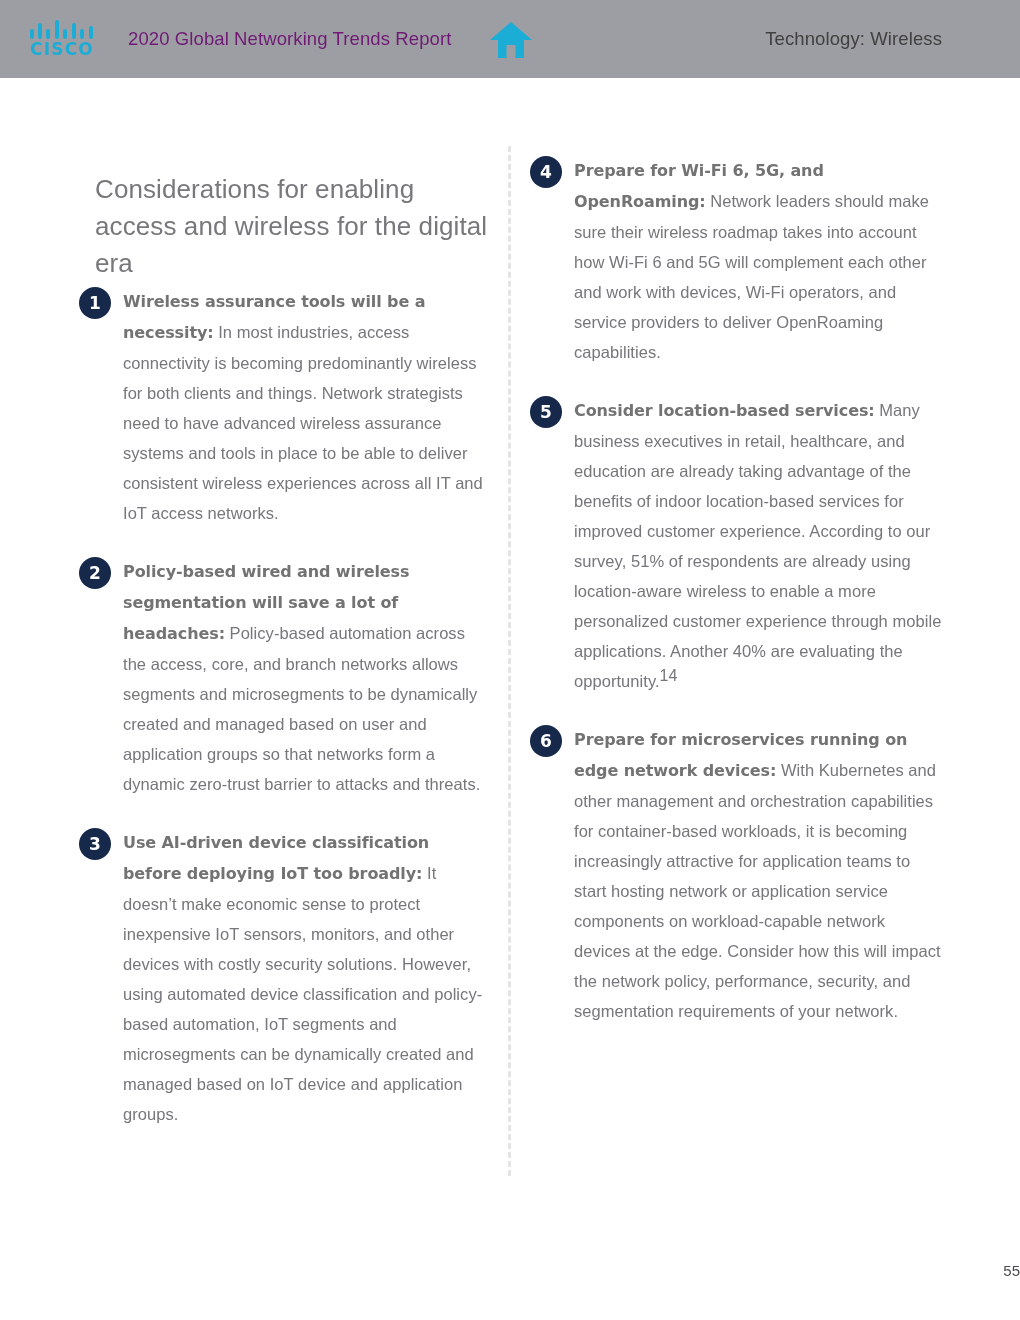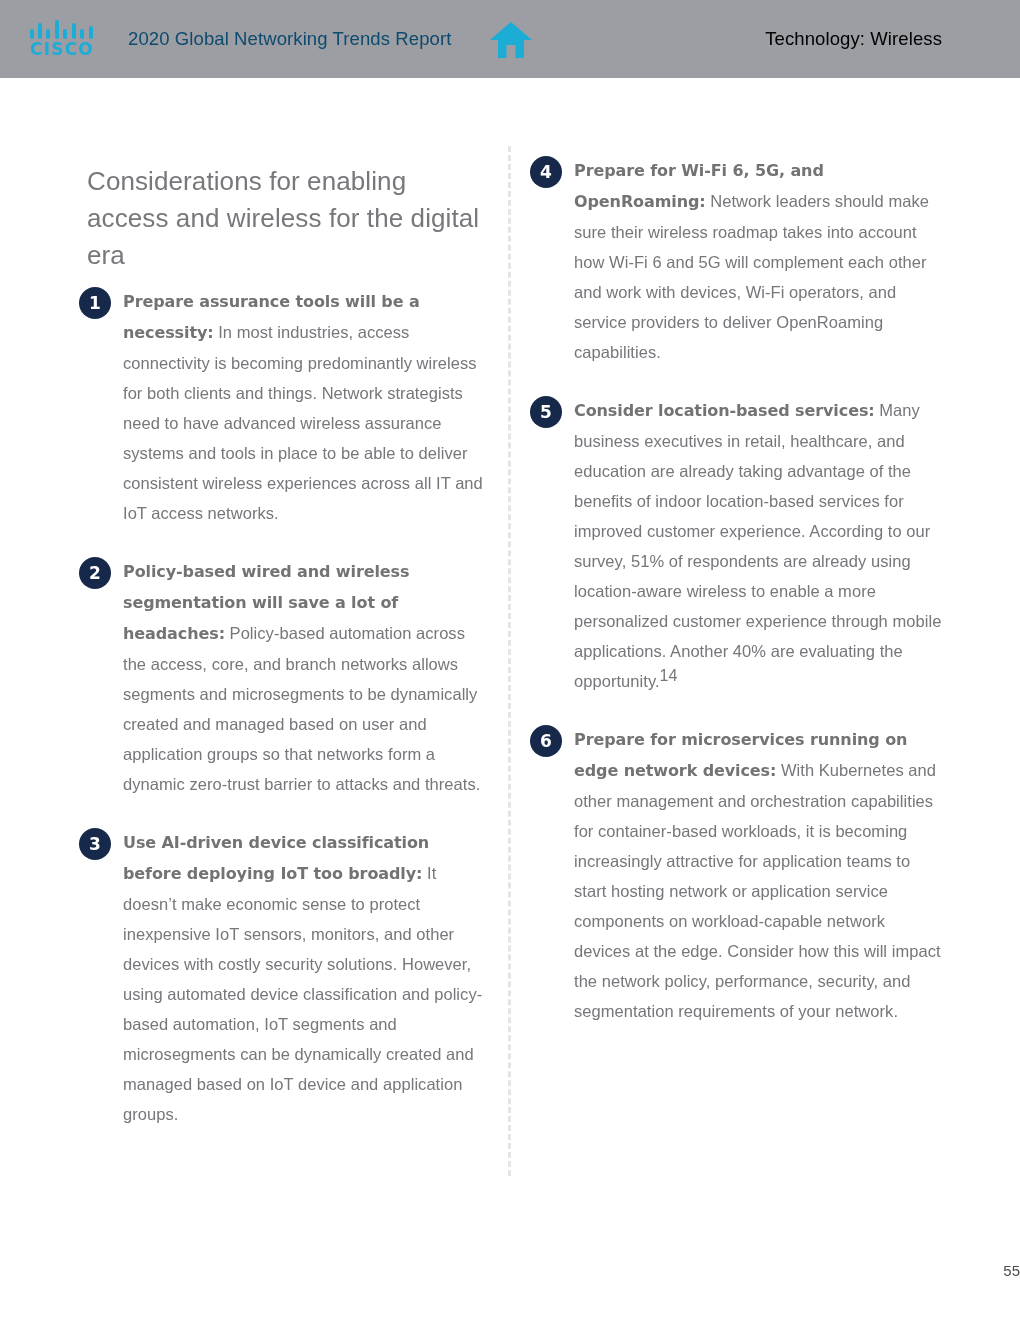--- a/index.html
+++ b/index.html
@@ -52,53 +52,53 @@
     letter-spacing: 1.2px;
     color: #1badd6;
     line-height: 19px;
     margin-top: 1px;
   }
   .header-title {
     position: absolute;
     left: 128px;
     top: 28px;
     font-size: 18.5px;
-    color: #0c4a6e;
+    color: #701a75;
     letter-spacing: 0.1px;
     white-space: nowrap;
   }
   .home-icon {
     position: absolute;
     left: 489px;
     top: 21px;
     width: 44px;
     height: 38px;
   }
   .header-section {
     position: absolute;
     right: 78px;
     top: 28px;
     font-size: 18.5px;
-    color: #000000;
+    color: #404040;
     letter-spacing: 0.1px;
     white-space: nowrap;
   }
 
   
   .page-title {
     position: absolute;
     left: 79px;
     top: 155px;
     width: 400px;
     font-size: 26px;
     line-height: 37px;
     color: #77777c;
     font-weight: normal;
     letter-spacing: 0.1px;
-    margin: 8px;
+    margin: 16px;
   }
 
   .divider {
     position: absolute;
     left: 508px;
     top: 146px;
     width: 0;
     height: 1030px;
     border-left: 3px dashed #e4e4e6;
   }
@@ -191,21 +191,21 @@
 
 <h1 class="page-title">Considerations for enabling access and wireless for the digital era</h1>
 
 <div class="divider"></div>
 
 <div class="col col-left">
 
   <div class="item">
     <div class="badge">1</div>
     <div class="item-text">
-      <span class="lead">Prepare assurance tools will be a necessity:</span><span> In most industries, access connectivity is becoming predominantly wireless for both clients and things. Network strategists need to have advanced wireless assurance systems and tools in place to be able to deliver consistent wireless experiences across all IT and IoT access networks.</span>
+      <span class="lead">Wireless assurance tools will be a necessity:</span><span> In most industries, access connectivity is becoming predominantly wireless for both clients and things. Network strategists need to have advanced wireless assurance systems and tools in place to be able to deliver consistent wireless experiences across all IT and IoT access networks.</span>
     </div>
   </div>
 
   <div class="item">
     <div class="badge">2</div>
     <div class="item-text">
       <span class="lead">Policy-based wired and wireless segmentation will save a lot of headaches:</span><span> Policy-based automation across the access, core, and branch networks allows segments and microsegments to be dynamically created and managed based on user and application groups so that networks form a dynamic zero-trust barrier to attacks and threats.</span>
     </div>
   </div>
 

